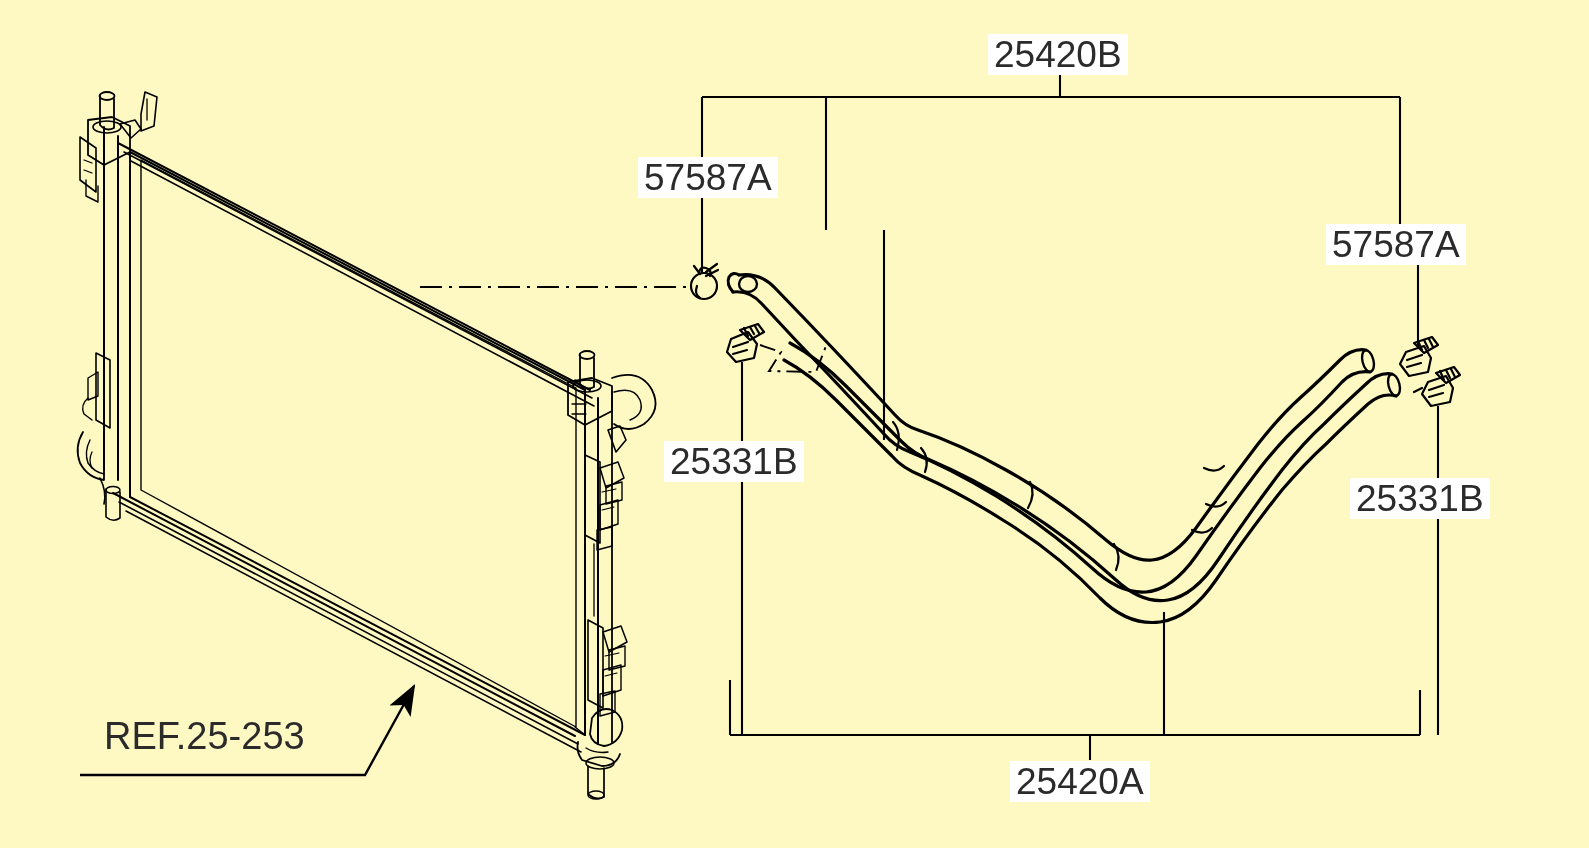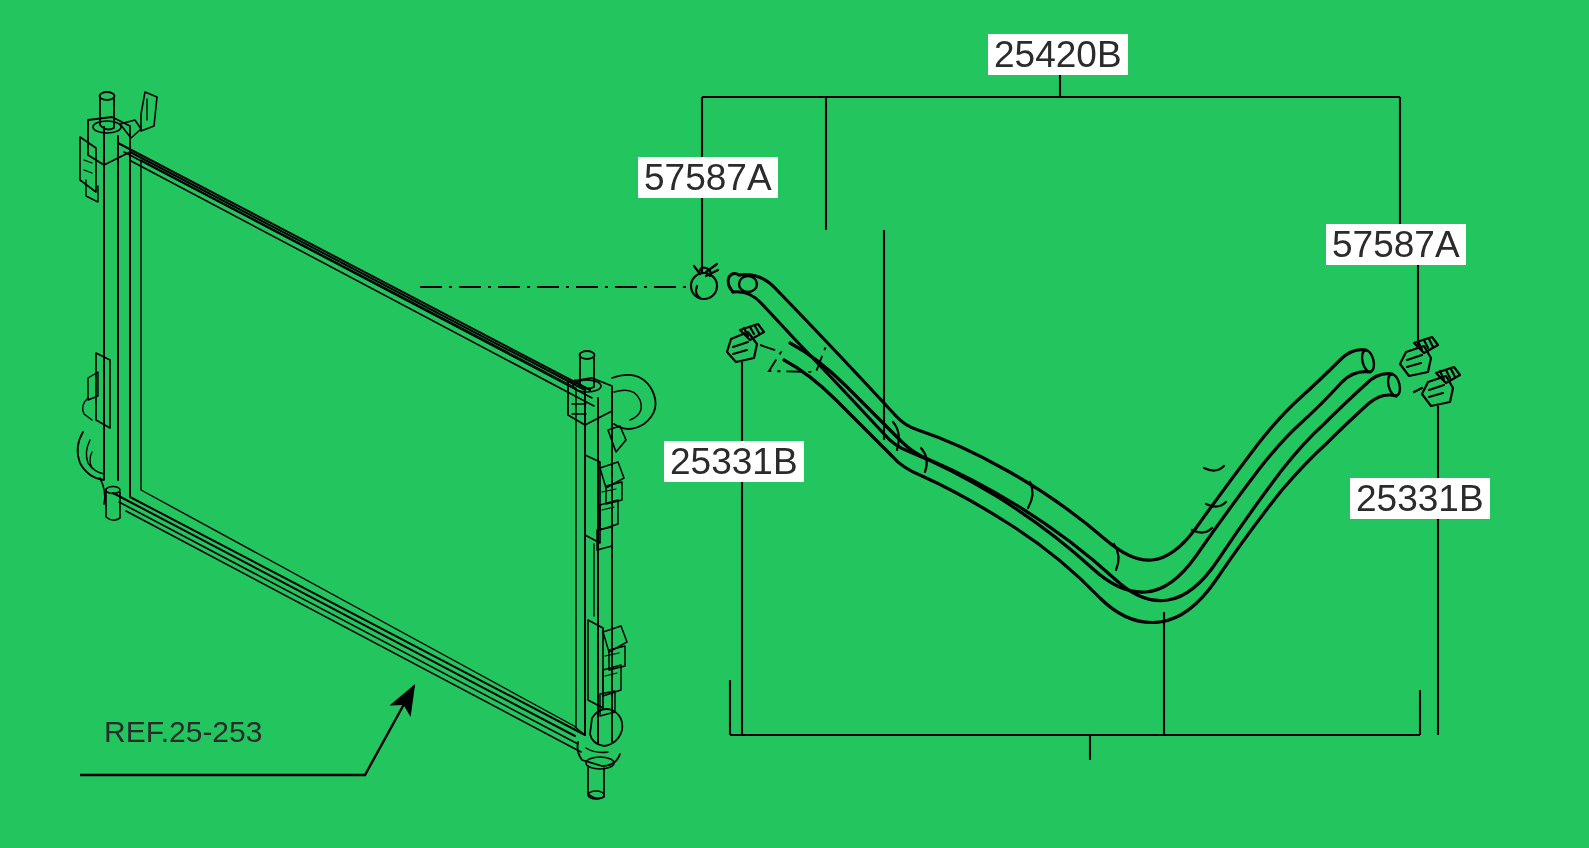--- a/index.html
+++ b/index.html
@@ -8,21 +8,21 @@
     padding: 0;
     background: #ffffff;
   }
   body {
     font-family: "Liberation Sans", sans-serif;
   }
   #diagram-root {
     position: relative;
     width: 1589px;
     height: 848px;
-    background: #22c55e;
+    background: #fef9c3;
     overflow: hidden;
   }
   #diagram-svg {
     position: absolute;
     top: 0;
     left: 0;
     width: 1589px;
     height: 848px;
     display: block;
   }
@@ -34,21 +34,21 @@
     color: #2b2b2b;
     letter-spacing: 0px;
     white-space: nowrap;
     line-height: 1;
     background: #ffffff;
     padding: 2px 6px;
   }
   .ref-label {
     position: absolute;
     font-family: "Liberation Sans", sans-serif;
-    font-size: 30px;
+    font-size: 38px;
     font-weight: 400;
     color: #2b2b2b;
     white-space: nowrap;
     line-height: 1;
   }
 </style>
 </head>
 <body>
 
 <div id="diagram-root">
@@ -276,16 +276,17 @@
 
   <div class="callout" style="left:638px; top:157px;">57587A</div>
 
 
   <div class="callout" style="left:1326px; top:224px;">57587A</div>
 
   <div class="callout" style="left:664px; top:441px;">25331B</div>
 
   <div class="callout" style="left:1350px; top:478px;">25331B</div>
 
+  <div class="callout" style="left:1010px; top:761px;">25420A</div>
 
   <div class="ref-label" style="left:104px; top:717px;">REF.25-253</div>
 
 </div>
 
 </body></html>

